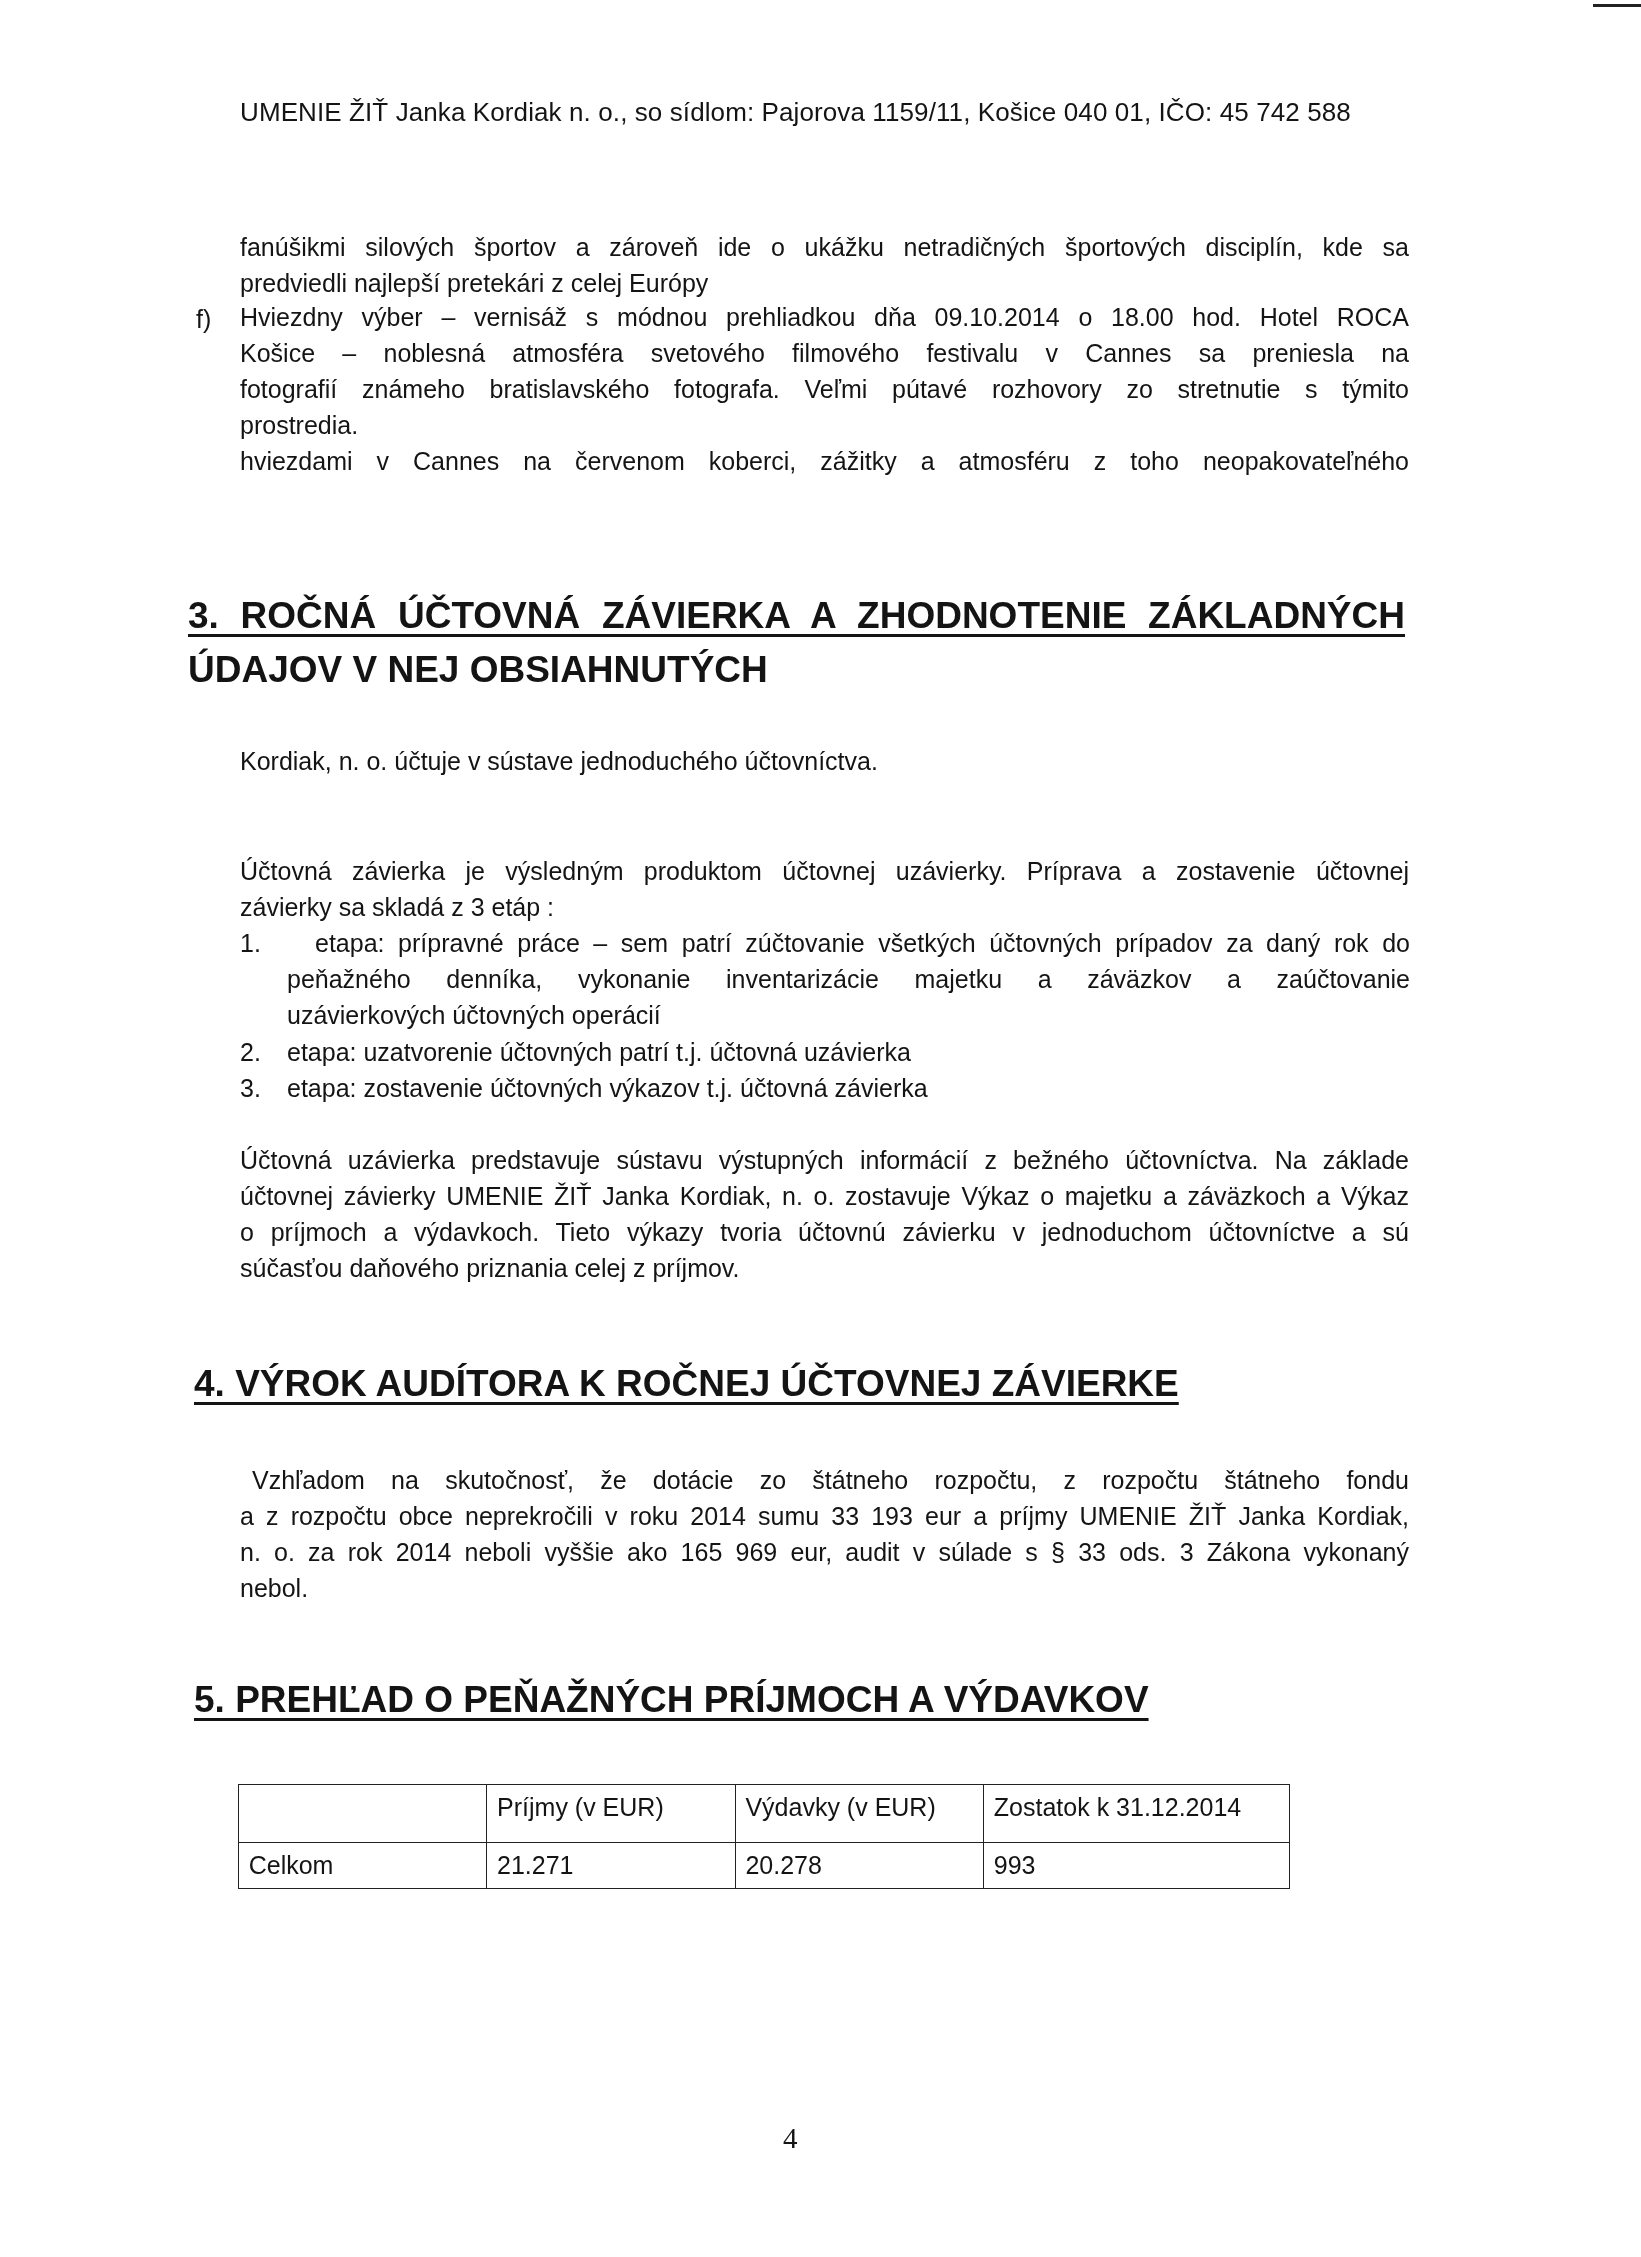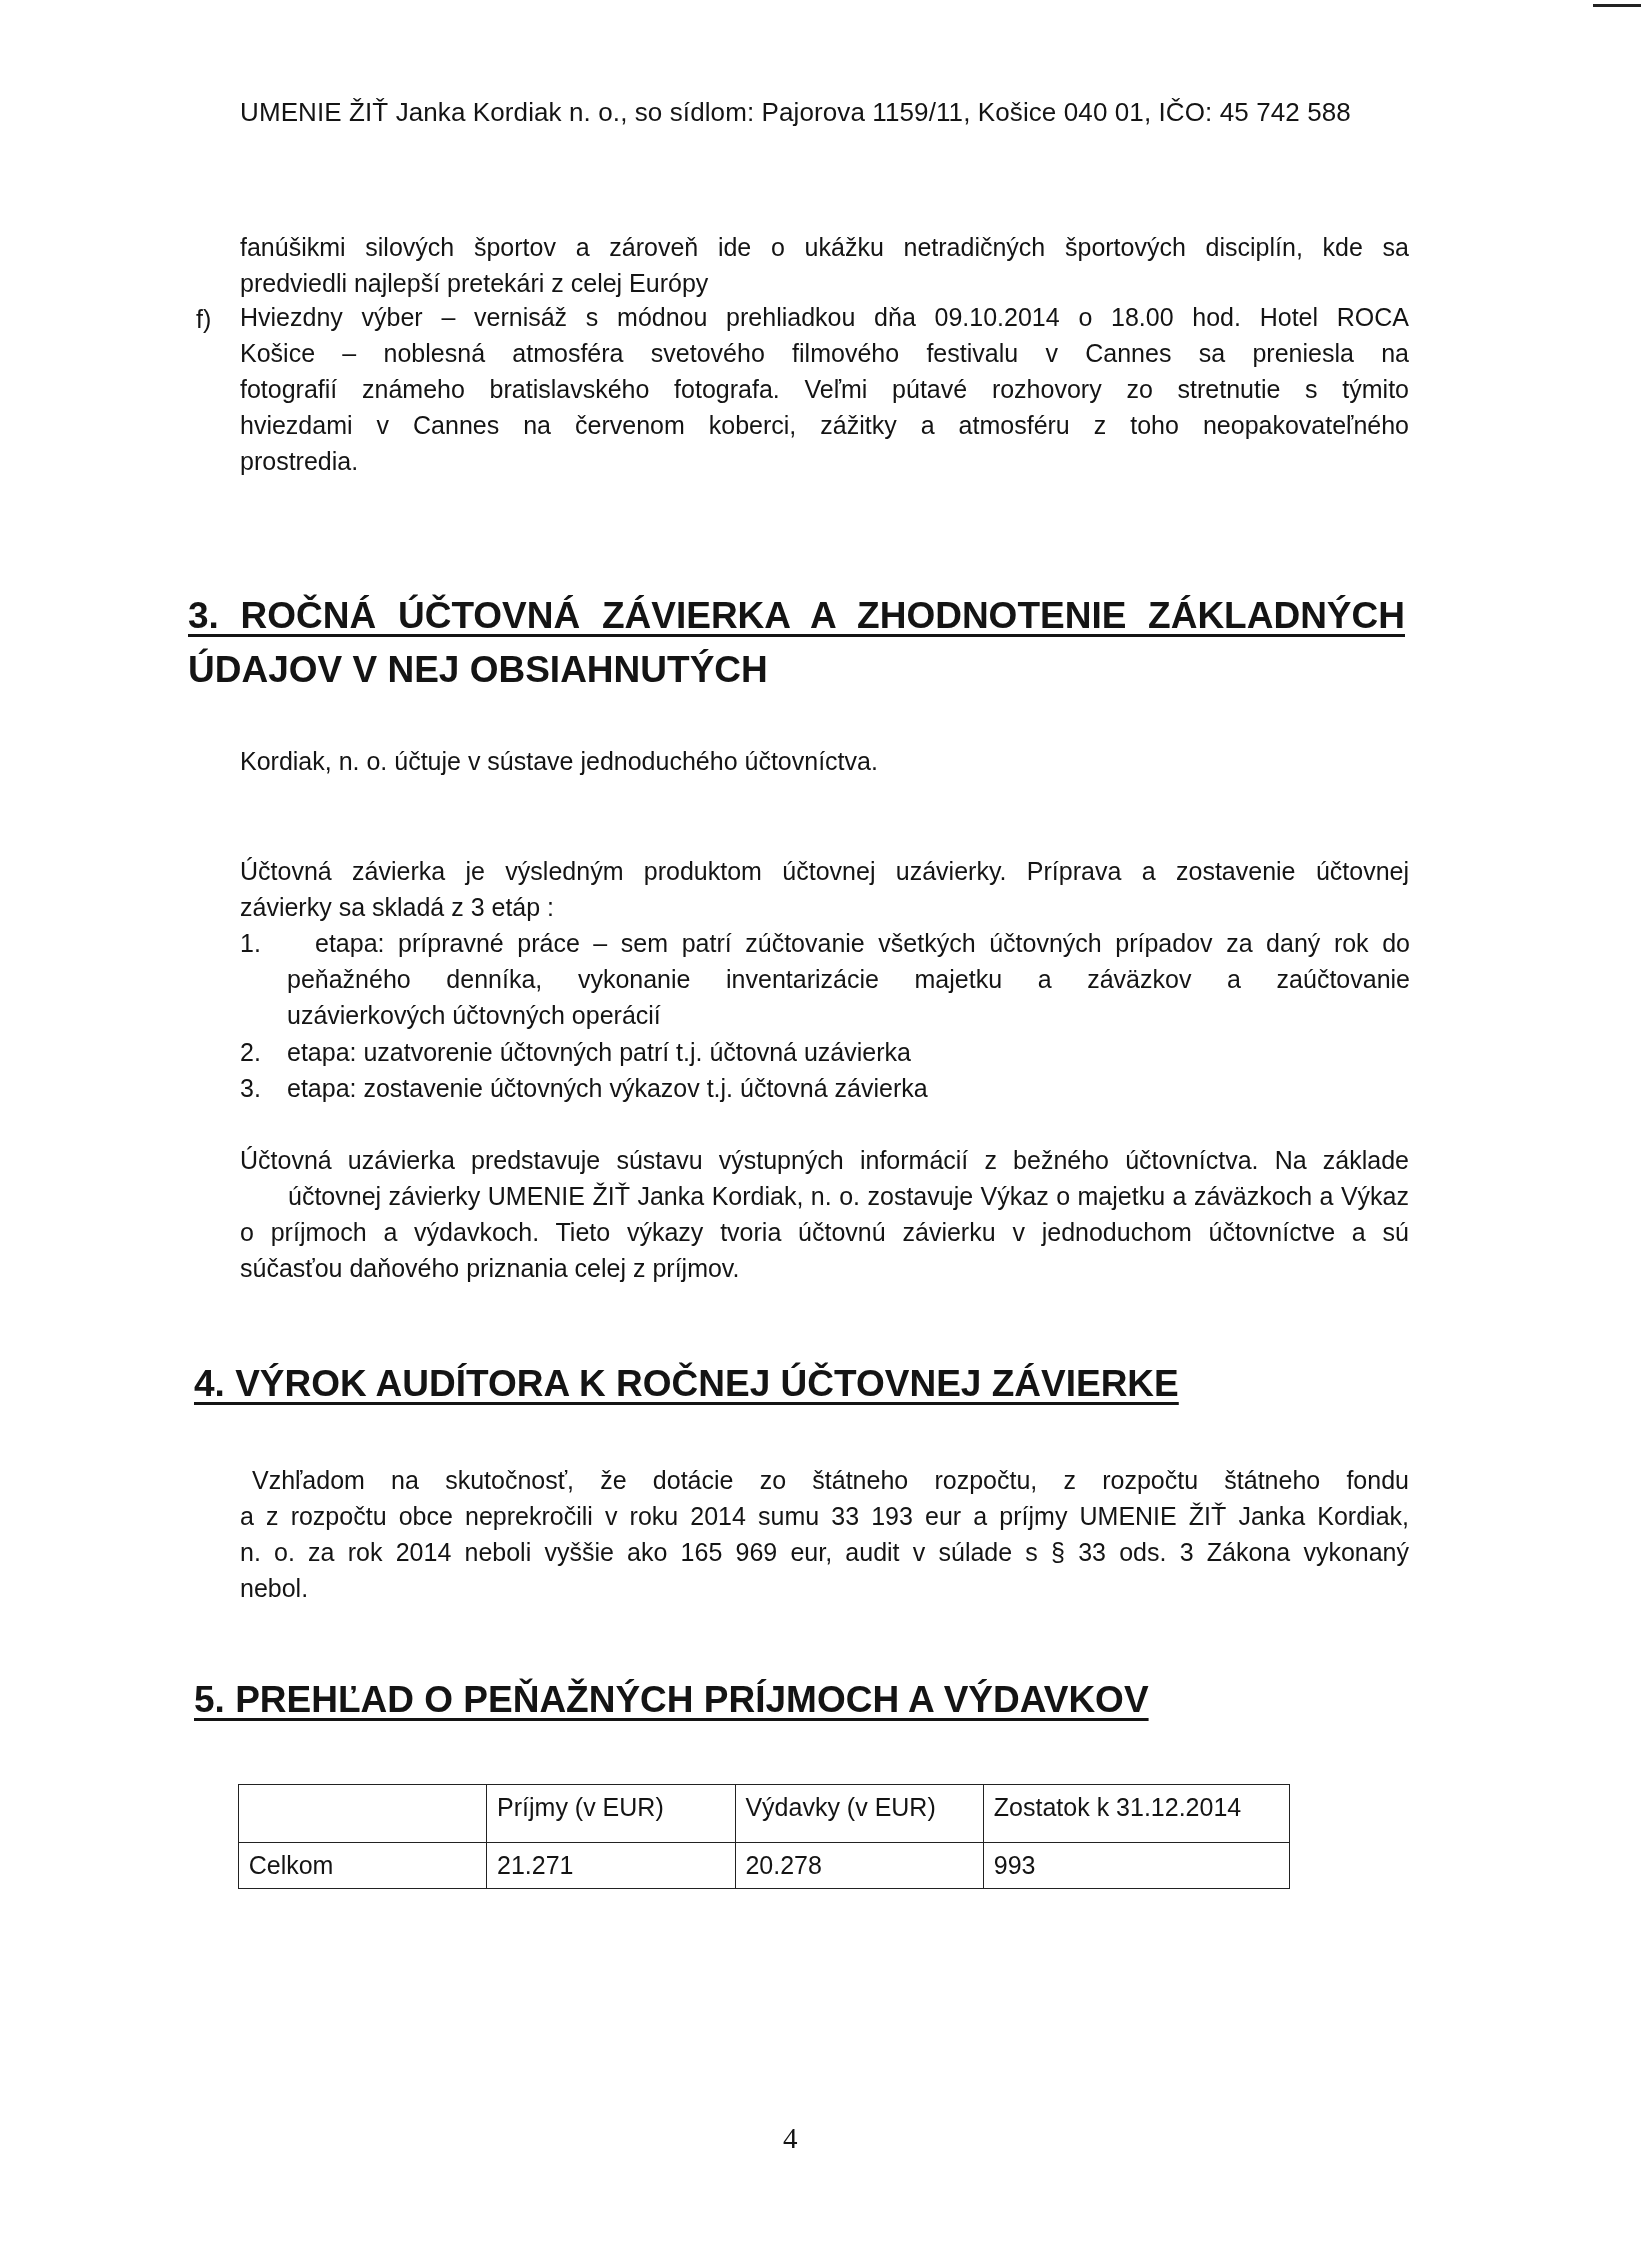--- a/index.html
+++ b/index.html
@@ -31,22 +31,22 @@
 <div class="para" style="left:240px; top:229px; width:1169px;">
   <span class="line" style="text-align-last:justify;">fanúšikmi silových športov a zároveň ide o ukážku netradičných športových disciplín, kde sa</span>
   <span class="line">predviedli najlepší pretekári z celej Európy</span>
 </div>
 
 <div class="hang" style="left:196px; top:305px;">f)</div>
 <div class="para" style="left:240px; top:299px; width:1169px;">
   <span class="line" style="text-align-last:justify;">Hviezdny výber – vernisáž s módnou prehliadkou dňa 09.10.2014 o 18.00 hod. Hotel ROCA</span>
   <span class="line" style="text-align-last:justify;">Košice – noblesná atmosféra svetového filmového festivalu v Cannes sa preniesla na</span>
   <span class="line" style="text-align-last:justify;">fotografií známeho bratislavského fotografa. Veľmi pútavé rozhovory zo stretnutie s týmito</span>
+  <span class="line">prostredia.</span>
   <span class="line" style="text-align-last:justify;">hviezdami v Cannes na červenom koberci, zážitky a atmosféru z toho neopakovateľného</span>
-  <span class="line">prostredia.</span>
 </div>
 
 <h2 style="left:188px; top:589px; width:1217px;">
   <span style="display:block; text-align:justify; text-align-last:justify;">3. ROČNÁ ÚČTOVNÁ ZÁVIERKA A ZHODNOTENIE ZÁKLADNÝCH</span>
   <span style="display:inline-block;">ÚDAJOV V NEJ OBSIAHNUTÝCH</span>
 </h2>
 
 <div class="para" style="left:240px; top:743px; width:1169px;">
   <span class="line">Kordiak, n. o. účtuje v sústave jednoduchého účtovníctva.</span>
 </div>
@@ -72,21 +72,21 @@
 </div>
 <div class="list-item" style="left:0; top:1070px; width:1410px; height:37px;">
   <span class="list-num">3.</span>
   <div class="list-text">
     <span class="line" style="display:block;">etapa: zostavenie účtovných výkazov t.j. účtovná závierka</span>
   </div>
 </div>
 
 <div class="para" style="left:240px; top:1142px; width:1169px;">
   <span class="line" style="text-align-last:justify;">Účtovná uzávierka predstavuje sústavu  výstupných informácií z bežného účtovníctva. Na základe</span>
-  <span class="line" style="text-align-last:justify;margin-left:48px;">účtovnej závierky UMENIE ŽIŤ Janka Kordiak, n. o. zostavuje Výkaz o majetku a záväzkoch a Výkaz</span>
+  <span class="line" style="text-align-last:justify;">účtovnej závierky UMENIE ŽIŤ Janka Kordiak, n. o. zostavuje Výkaz o majetku a záväzkoch a Výkaz</span>
   <span class="line" style="text-align-last:justify;">o príjmoch a výdavkoch. Tieto výkazy tvoria účtovnú závierku v jednoduchom účtovníctve a sú</span>
   <span class="line">súčasťou daňového priznania celej z príjmov.</span>
 </div>
 
 <h2 style="left:194px; top:1357px;">4. VÝROK AUDÍTORA K ROČNEJ ÚČTOVNEJ ZÁVIERKE</h2>
 
 <div class="para" style="left:240px; top:1462px; width:1169px;">
   <span class="line" style="text-align-last:justify;margin-left:12px;">Vzhľadom na skutočnosť, že dotácie zo štátneho rozpočtu, z rozpočtu štátneho fondu</span>
   <span class="line" style="text-align-last:justify;">a z rozpočtu obce neprekročili v roku 2014 sumu 33 193 eur a príjmy UMENIE ŽIŤ Janka Kordiak,</span>
   <span class="line" style="text-align-last:justify;">n. o. za rok 2014 neboli vyššie ako 165 969 eur, audit v súlade s § 33 ods. 3 Zákona vykonaný</span>

